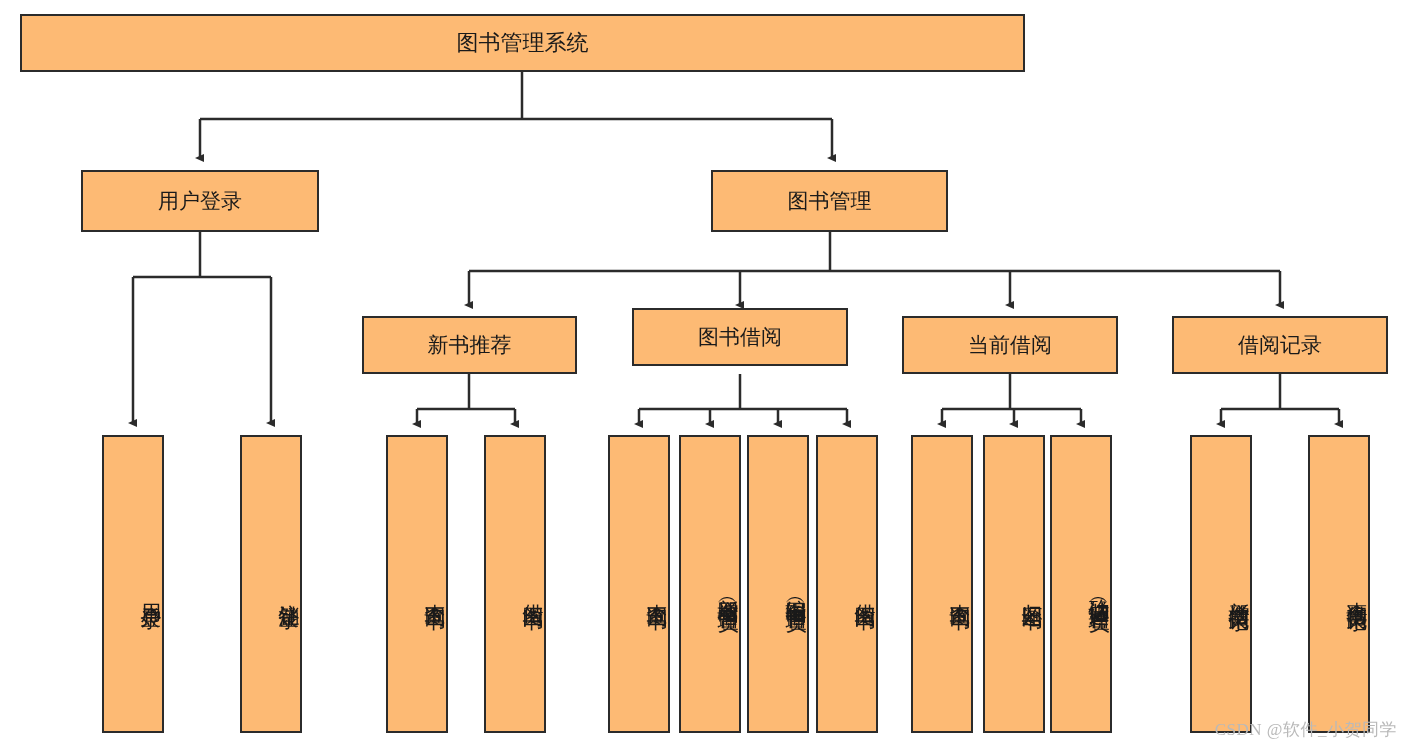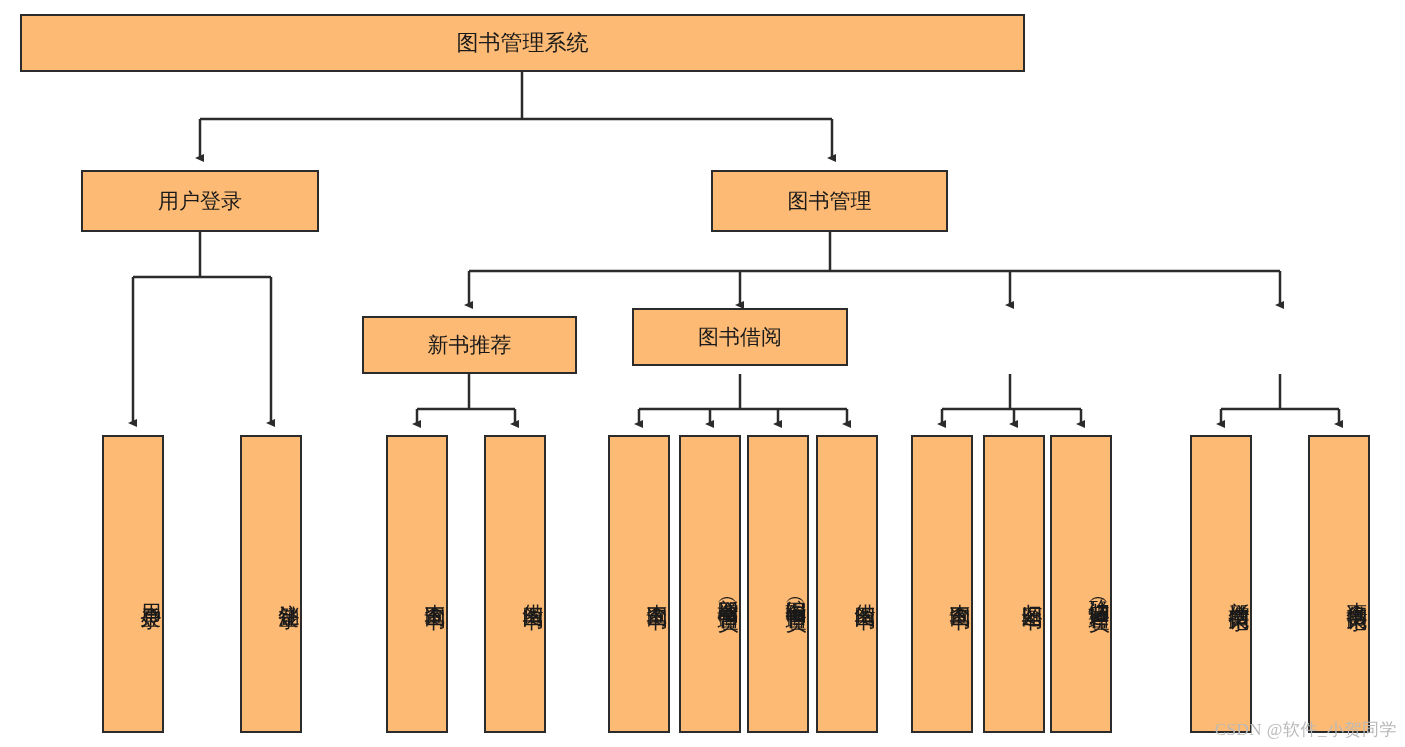--- a/index.html
+++ b/index.html
@@ -128,20 +128,26 @@
   <div class="node lvl1" style="left:711px; top:170px; width:237px; height:62px;align-items:center;">
     <span class="label">图书管理</span>
   </div>
 
   <div class="node lvl2" style="left:362px; top:316px; width:215px; height:58px;">
     <span class="label">新书推荐</span>
   </div>
   <div class="node lvl2" style="left:632px; top:308px; width:216px; height:58px;">
     <span class="label">图书借阅</span>
   </div>
+  <div class="node lvl2" style="left:902px; top:316px; width:216px; height:58px;">
+    <span class="label">当前借阅</span>
+  </div>
+  <div class="node lvl2" style="left:1172px; top:316px; width:216px; height:58px;">
+    <span class="label">借阅记录</span>
+  </div>
 
   <div class="node leaf" style="left:102px; top:435px; width:62px; height:298px;">
     <span class="label">用户登录</span>
   </div>
   <div class="node leaf" style="left:240px; top:435px; width:62px; height:298px;">
     <span class="label">注销登录</span>
   </div>
 
   <div class="node leaf" style="left:386px; top:435px; width:62px; height:298px;">
     <span class="label">查询图书</span>

